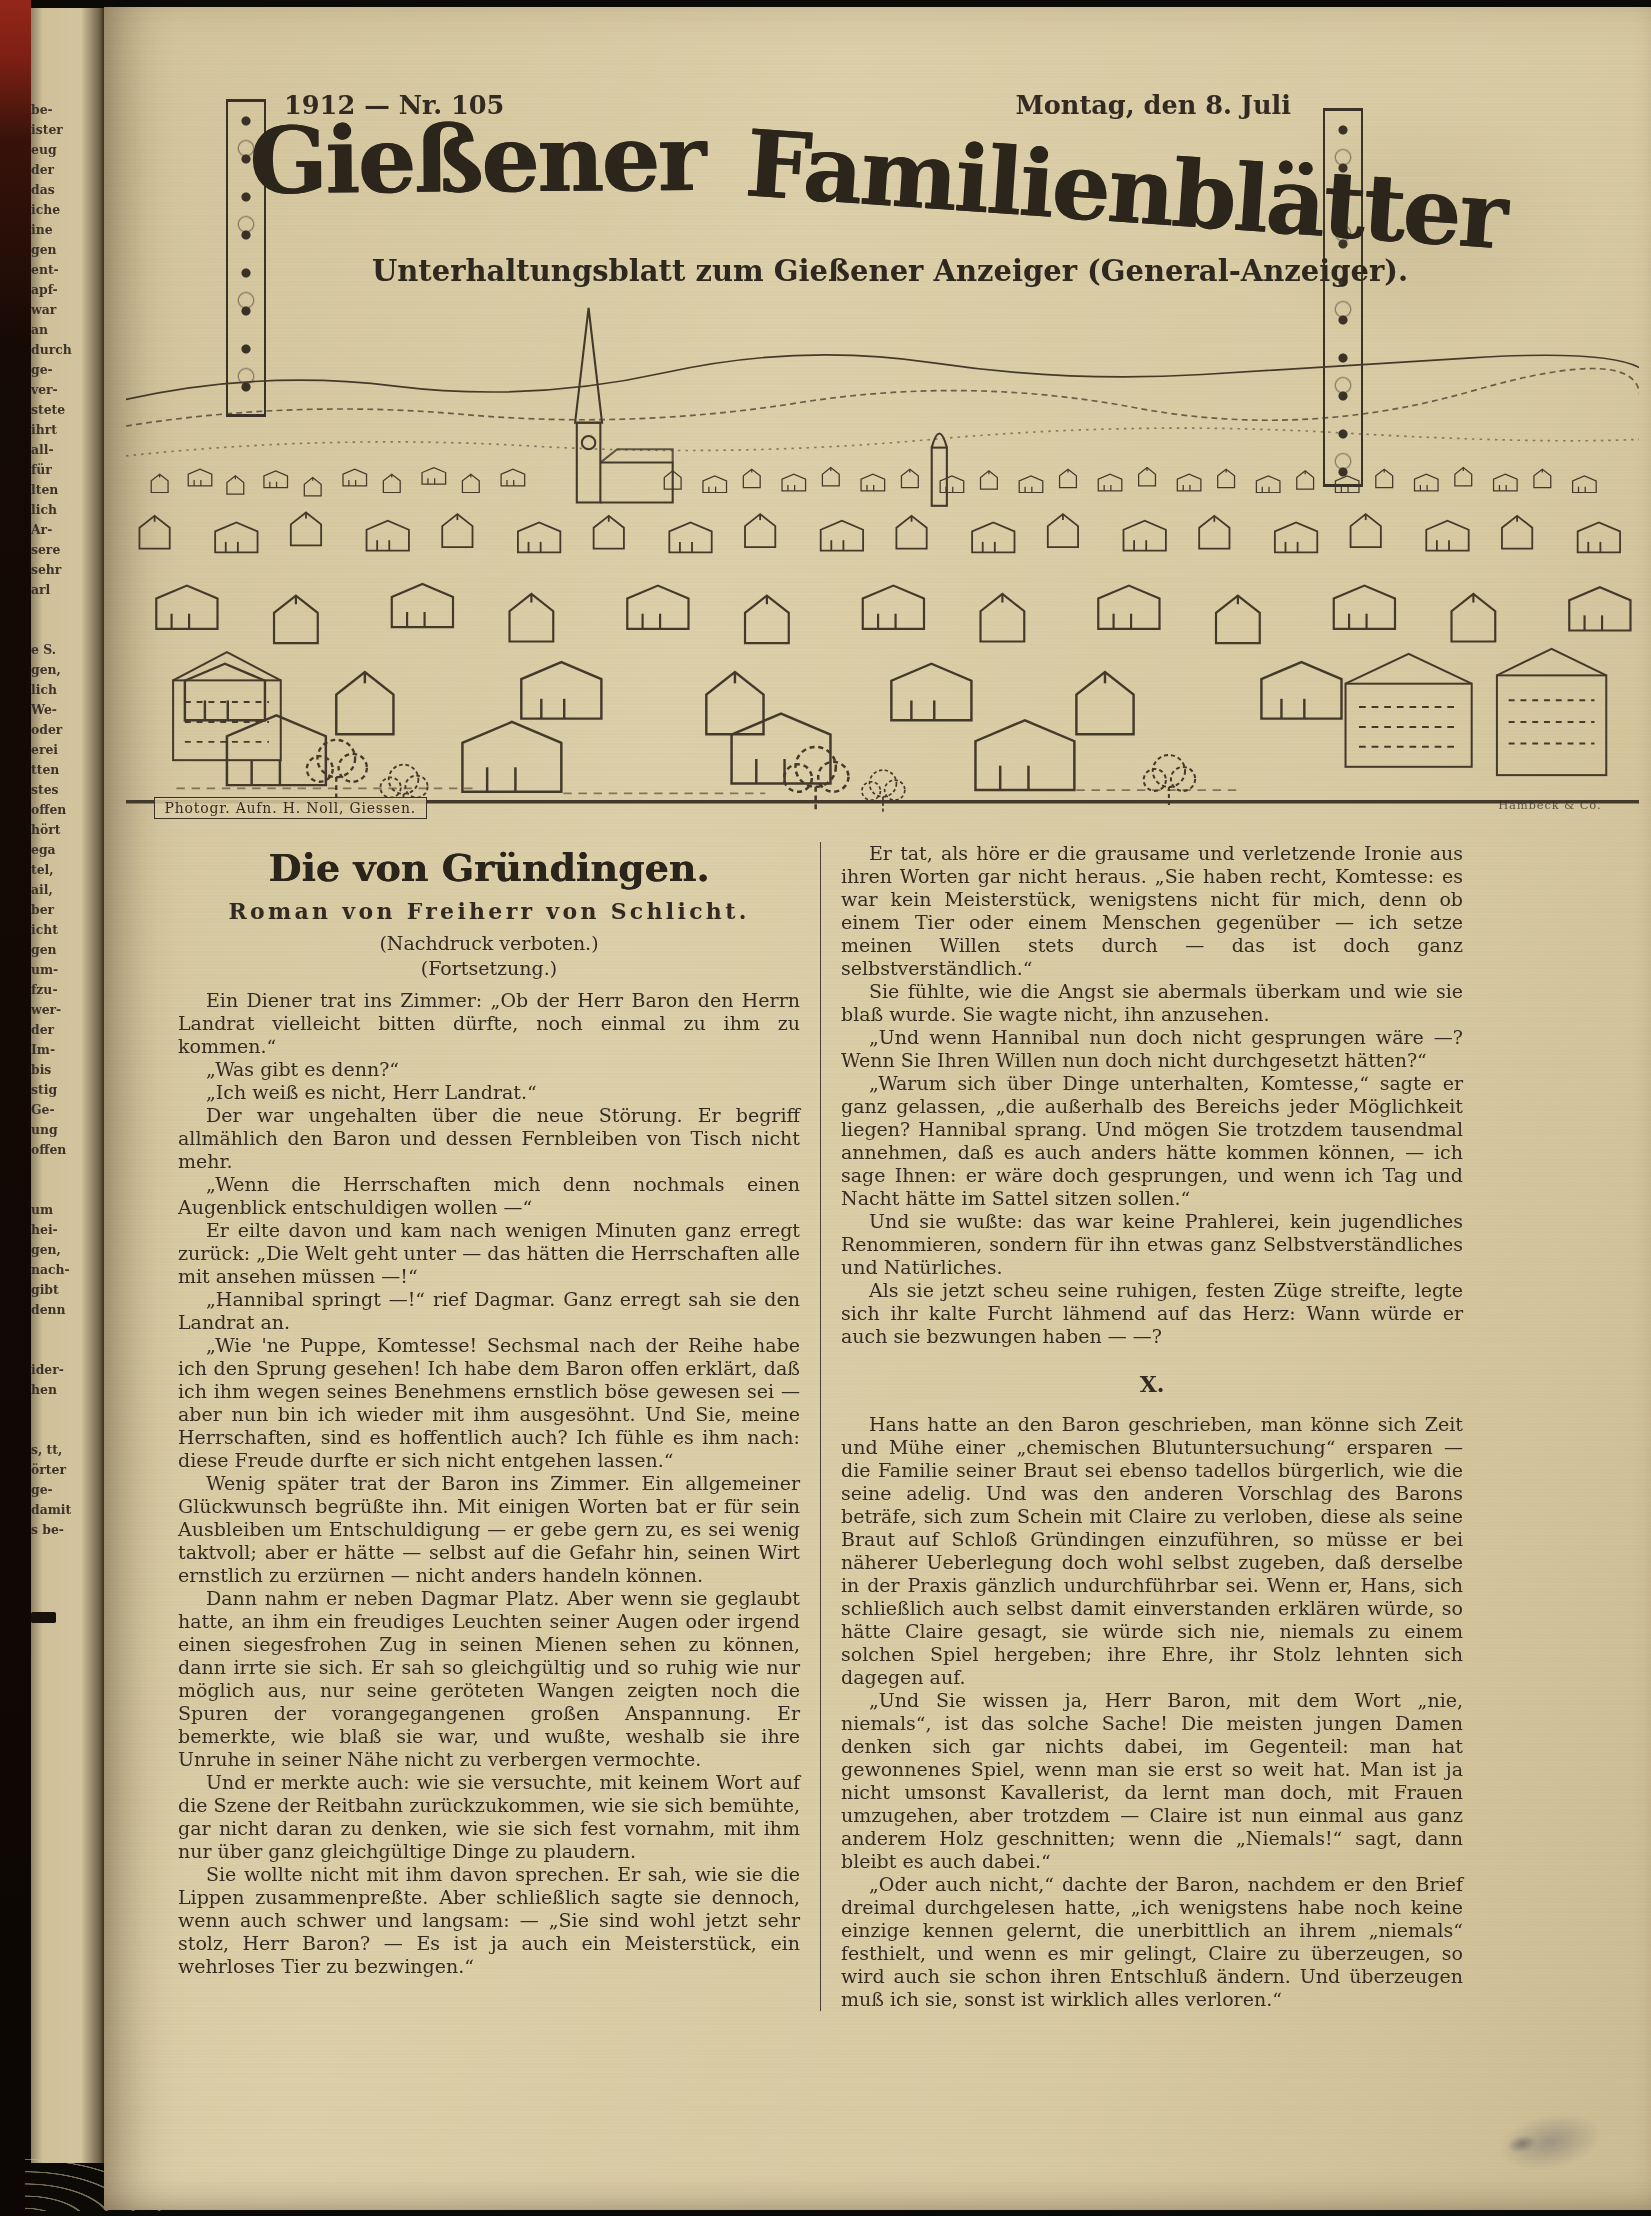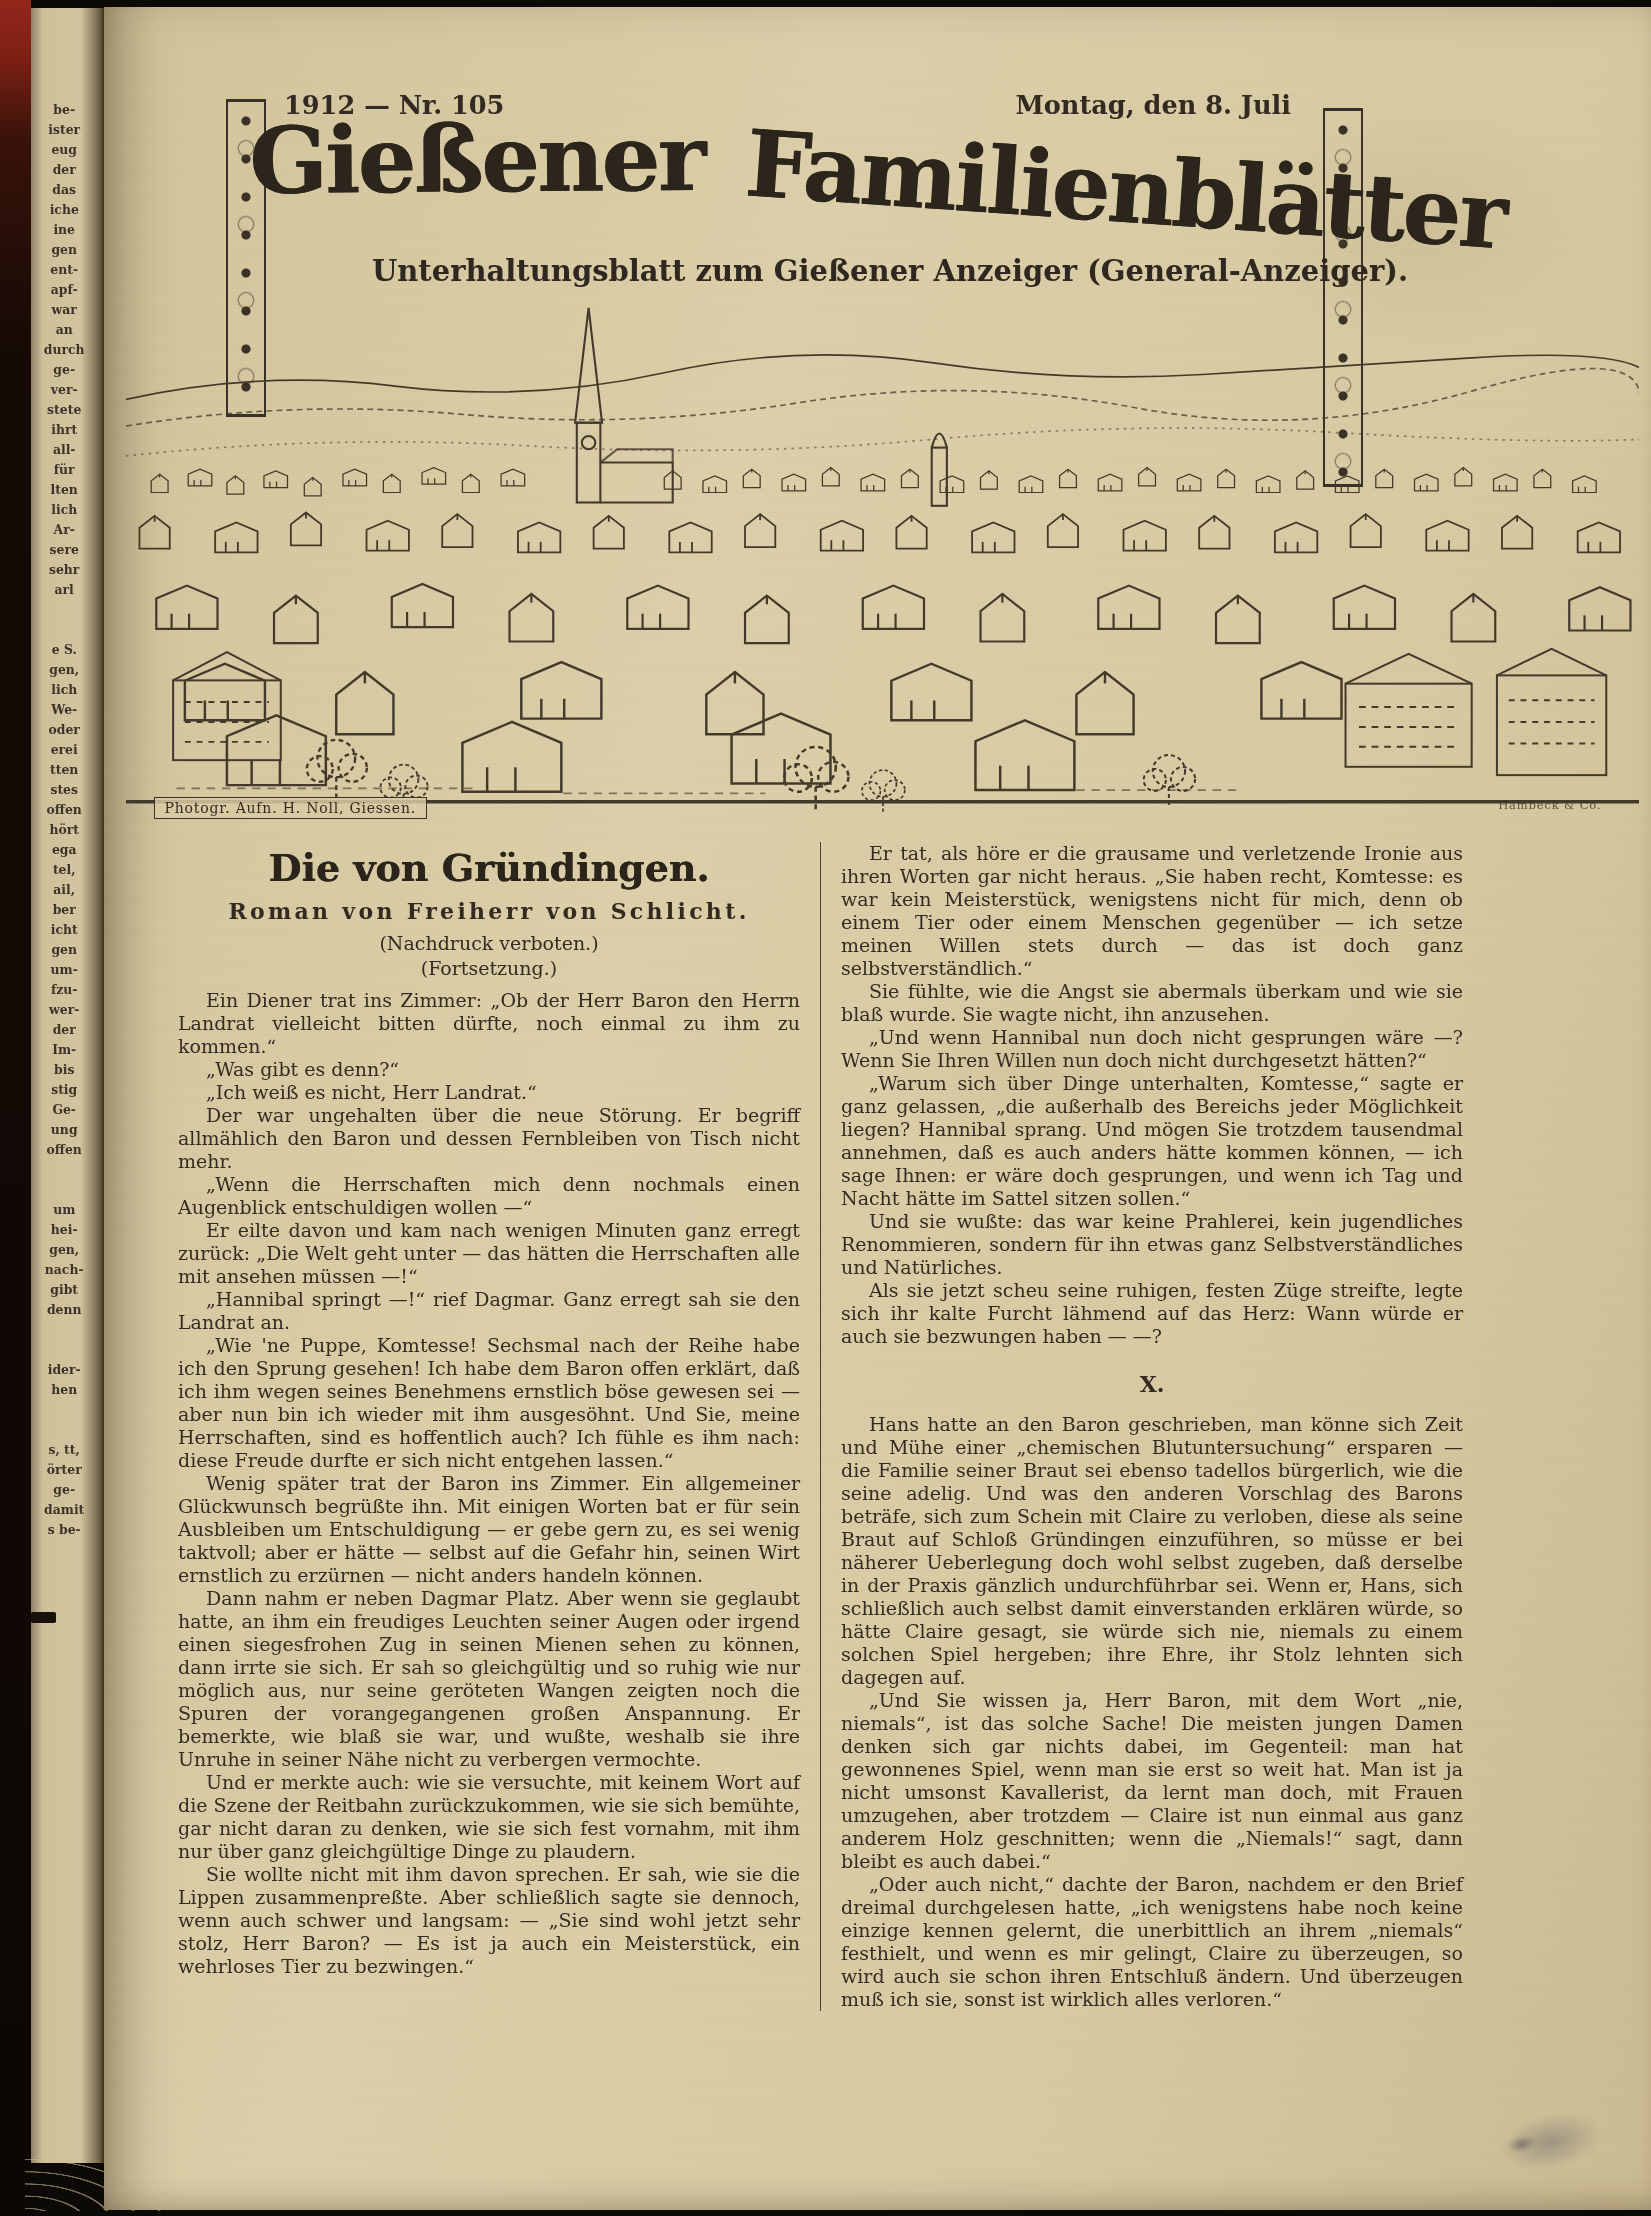--- a/index.html
+++ b/index.html
@@ -6,21 +6,21 @@
   body { width:1652px; height:2216px; position:relative; font-family:"DejaVu Serif", serif; }
   .scan { position:absolute; inset:0; background:#0c0a07; overflow:hidden; }
 
   
   .cover-strip { position:absolute; left:0; top:0; width:31px; height:100%;
     background:linear-gradient(180deg,#93261b 0,#7d2013 58px,#38120a 140px,#150a05 355px,#0c0704 100%); }
 
   
   .prev-page { position:absolute; left:31px; top:8.3px; width:73px; height:2155px; overflow:hidden;
     background:linear-gradient(90deg,#8f8266 0,#cfc09a 16%,#d2c49e 68%,#6f6148 94%,#3a2f1c 100%); }
-  .fragments { padding:92px 6.6px 0 0; text-align:center; font-size:12.4px; line-height:20px;
+  .fragments { padding:92px 6.6px 0 0; text-align:left; font-size:12.4px; line-height:20px;
     font-weight:700; color:#3c332a; }
   .frag { margin:0; white-space:nowrap; overflow:hidden; }
   .ink-mark { position:absolute; left:0; top:1604px; width:25px; height:10.7px; background:#17120c; border-radius:1.7px; }
 
   
   .page-curl { position:absolute; left:25px; bottom:5px; width:140px; height:53px; opacity:.55;
     background:repeating-radial-gradient(140% 180% at 0% 130%, transparent 0 11.6px, #cfc09a 12.4px 14px, transparent 15px 25px); }
 
   
   .page { position:absolute; left:104px; top:6.6px; width:1547px; height:2203px;

